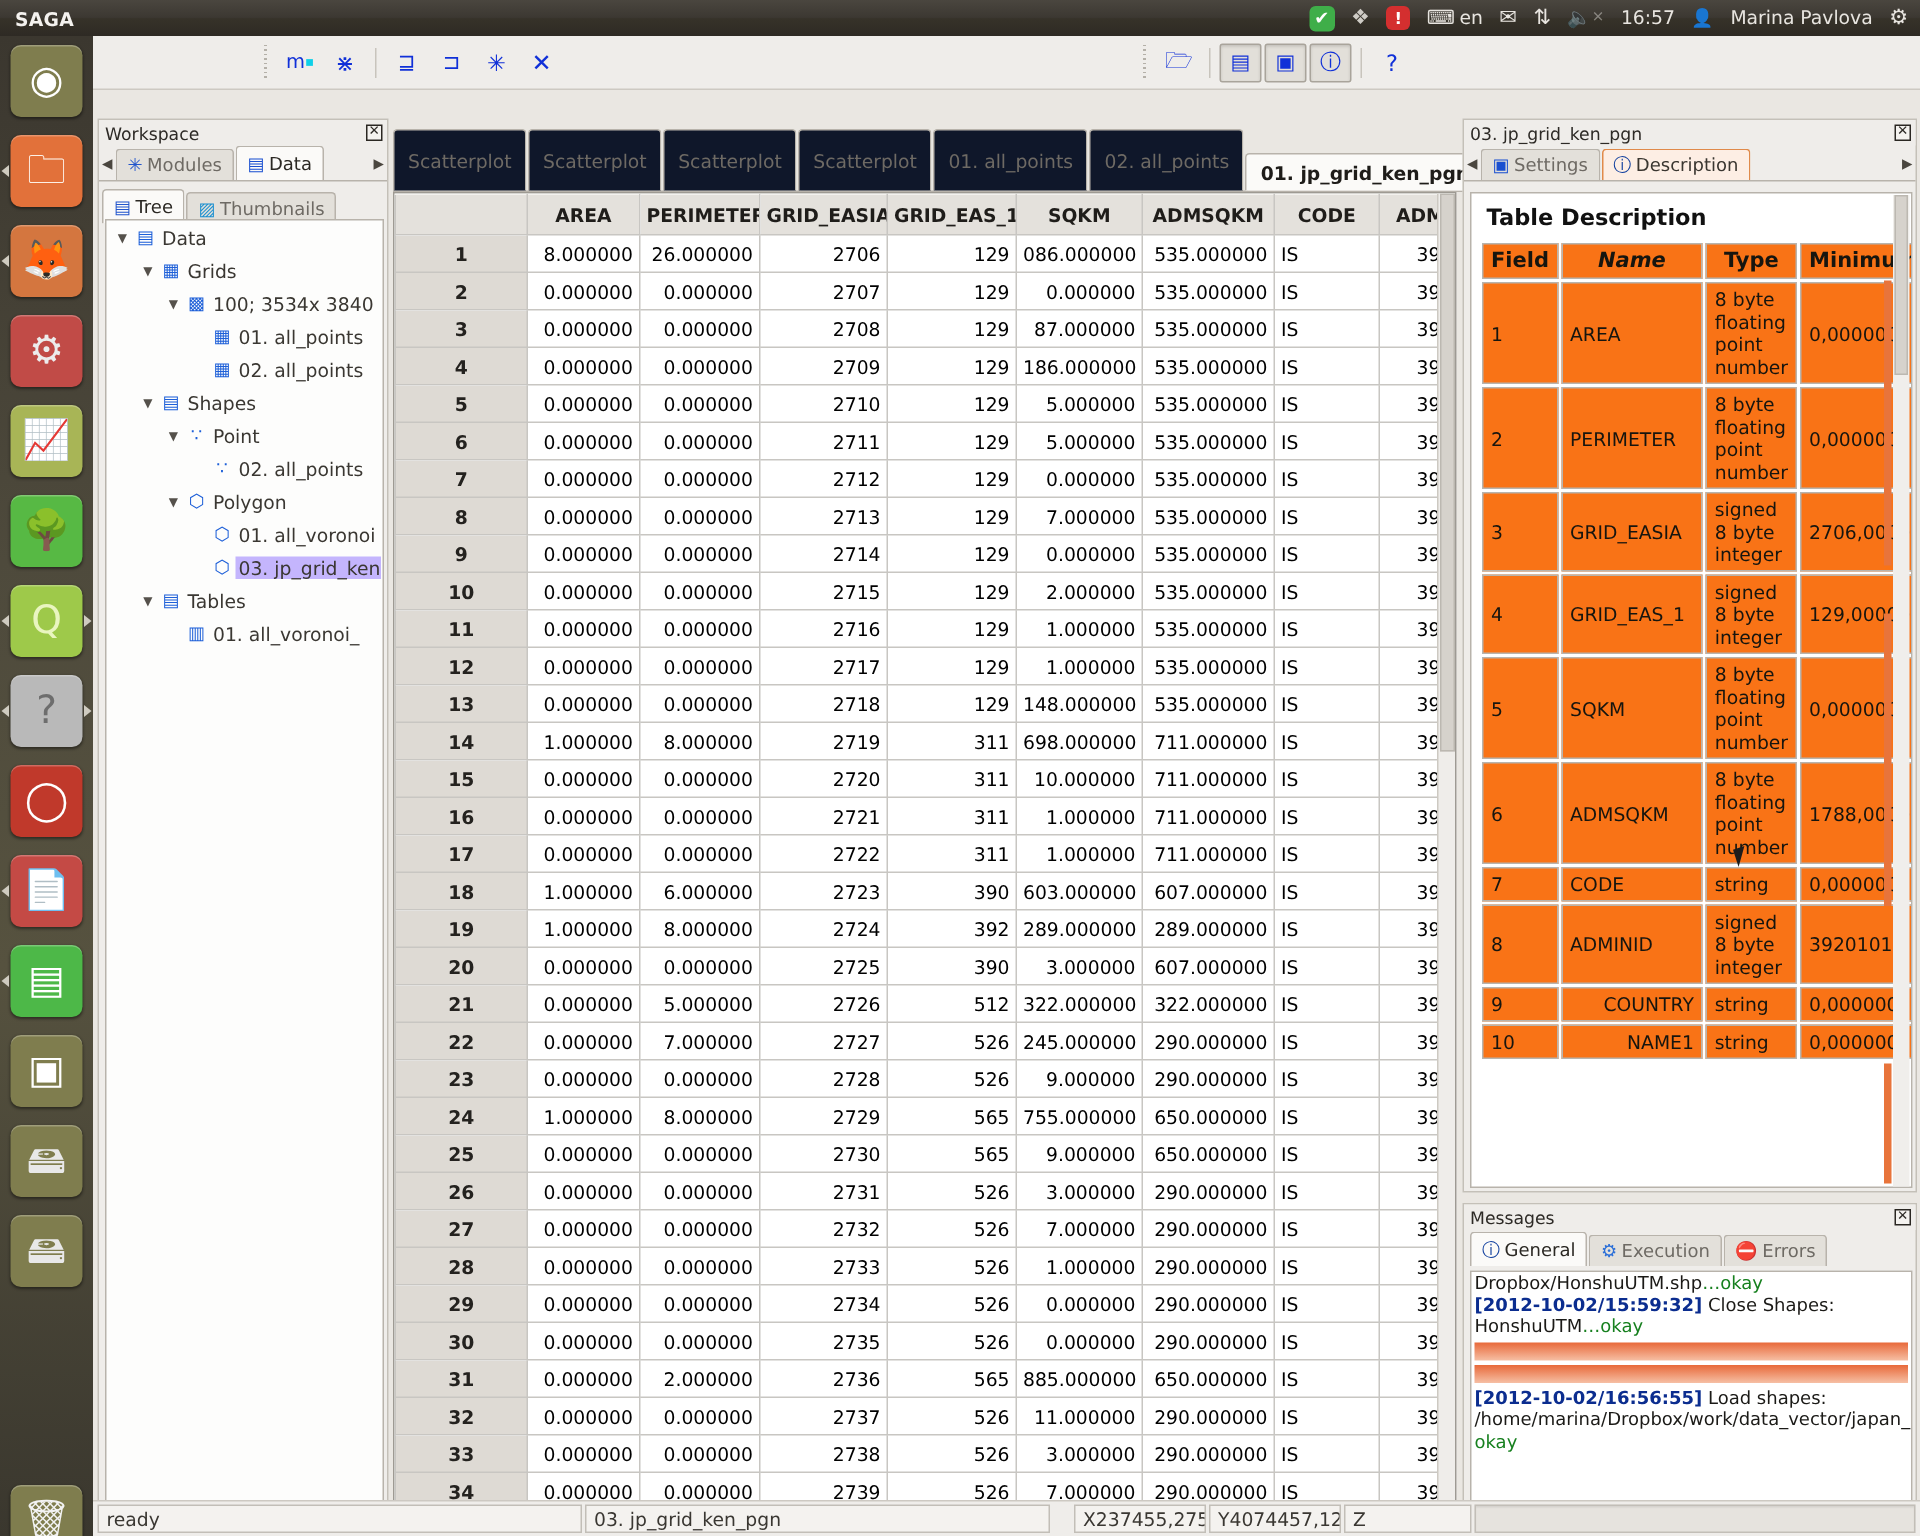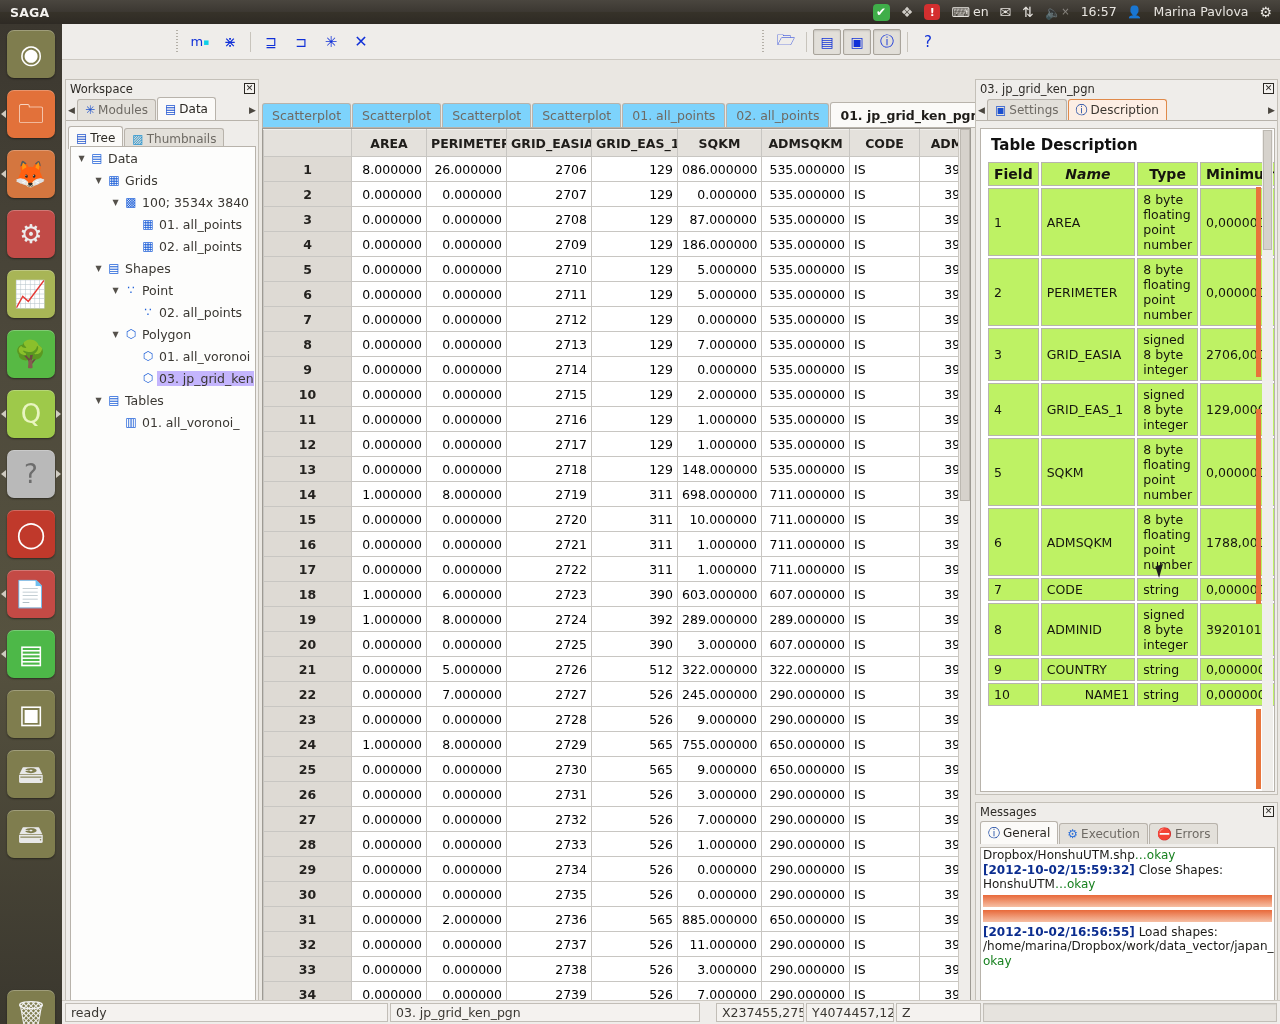--- a/index.html
+++ b/index.html
@@ -120,22 +120,22 @@
   .tnode .ti { width: 18px; text-align: center; font-size: 12px; line-height: 1; }
   .tnode .tl { padding-left: 2px; }
   .tnode .tl.sel { background: #c4b5fd; }
 
   
   #doc-tabs {
     position: absolute; left: 200px; top: 78px; width: 778px; height: 26px;
     display: flex; align-items: flex-end; border-bottom: 1px solid #b8b3ab;
   }
   .dtab {
-    height: 24px; padding: 0 9px; margin-right: 1px;
-    background: #7dd3fc; border: 1px solid #b8b3ab; border-bottom: none;
+    height: 41px; padding: 0 9px; margin-right: 1px;
+    background: #0f172a; border: 1px solid #b8b3ab; border-bottom: none;
     border-radius: 3px 3px 0 0; display: flex; align-items: center;
     font-size: 12.5px; color: #6e6a64; white-space: nowrap;
   }
   .dtab.active { background: #fbfaf8; color: #1e1c19; font-weight: bold; height: 25px; }
 
   
   #table-wrap {
     position: absolute; left: 200px; top: 104px; width: 709px; height: 889px;
     border: 1px solid #9e9a93; background: #ffffff; overflow: hidden;
   }
@@ -177,21 +177,21 @@
   #desc-body {
     position: absolute; left: 4px; top: 48px; width: 295px; height: 664px;
     background: #ffffff; border: 1px solid #b8b3ab; overflow: hidden;
   }
   #desc-body h3 {
     margin: 7px 0 6px 10px; font-size: 15px; color: #111; font-weight: bold;
   }
   table.dgrid { border-collapse: separate; border-spacing: 2px; margin-left: 5px; }
   table.dgrid th, table.dgrid td {
     border: 1px solid #b7b4ae; font-size: 12.5px; color: #16150f;
-    padding: 3px 5px; vertical-align: middle; background: #bef264;
+    padding: 3px 5px; vertical-align: middle; background: #f97316;
   }
   table.dgrid th { font-weight: bold; text-align: center; font-size: 14px; }
   .desc-vscroll {
     position: absolute; right: 1px; top: 1px; width: 11px; height: 662px; background: #f0eeeb;
   }
   .desc-vscroll .t {
     position: absolute; left: 1px; top: 0; width: 9px; height: 120px;
     background: #d6d2cc; border: 1px solid #bcb8b1;
   }
   .desc-orange {
@@ -922,21 +922,21 @@
               <td style="width: 90px; white-space: nowrap;">0,000000</td>
             </tr>
             <tr>
               <td style="width: 30px;">8</td>
               <td style="width: 78px;">ADMINID</td>
               <td style="width: 62px; line-height: 15px;">signed 8 byte integer</td>
               <td style="width: 90px; white-space: nowrap;">39201010</td>
             </tr>
             <tr>
               <td style="width: 30px;">9</td>
-              <td style="width: 78px;">COUNTRY</td>
+              <td style="width: 78px; text-align: right;">COUNTRY</td>
               <td style="width: 62px; line-height: 15px;">string</td>
               <td style="width: 90px; white-space: nowrap;">0,000000</td>
             </tr>
             <tr>
               <td style="width: 30px;">10</td>
               <td style="width: 78px; padding-left: 43px;">NAME1</td>
               <td style="width: 62px; line-height: 15px;">string</td>
               <td style="width: 90px; white-space: nowrap;">0,000000</td>
             </tr>
           </tbody>

